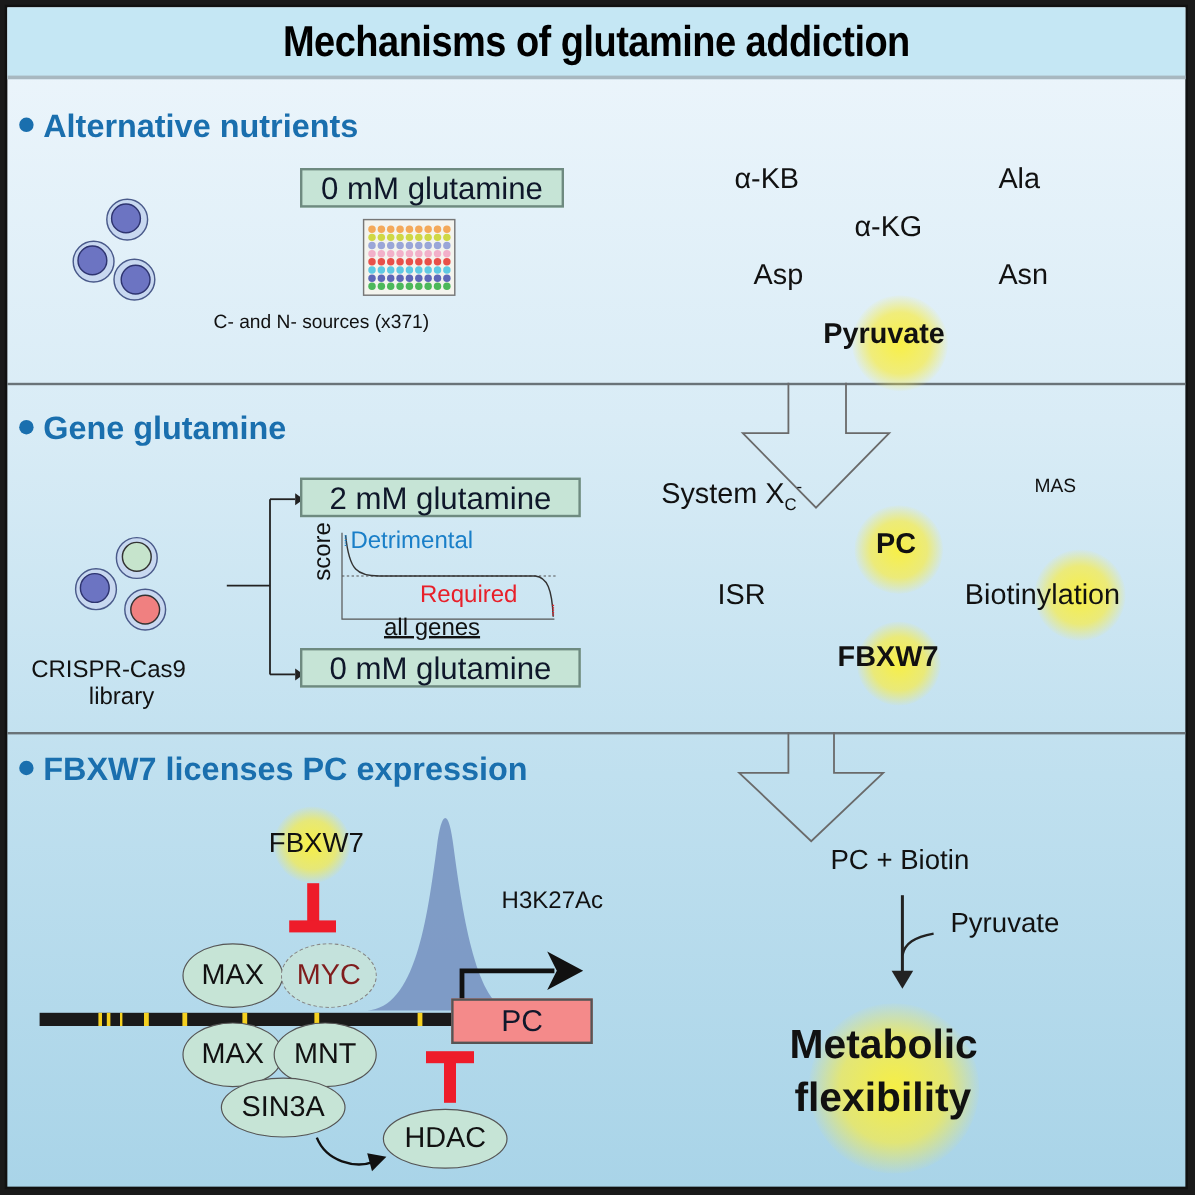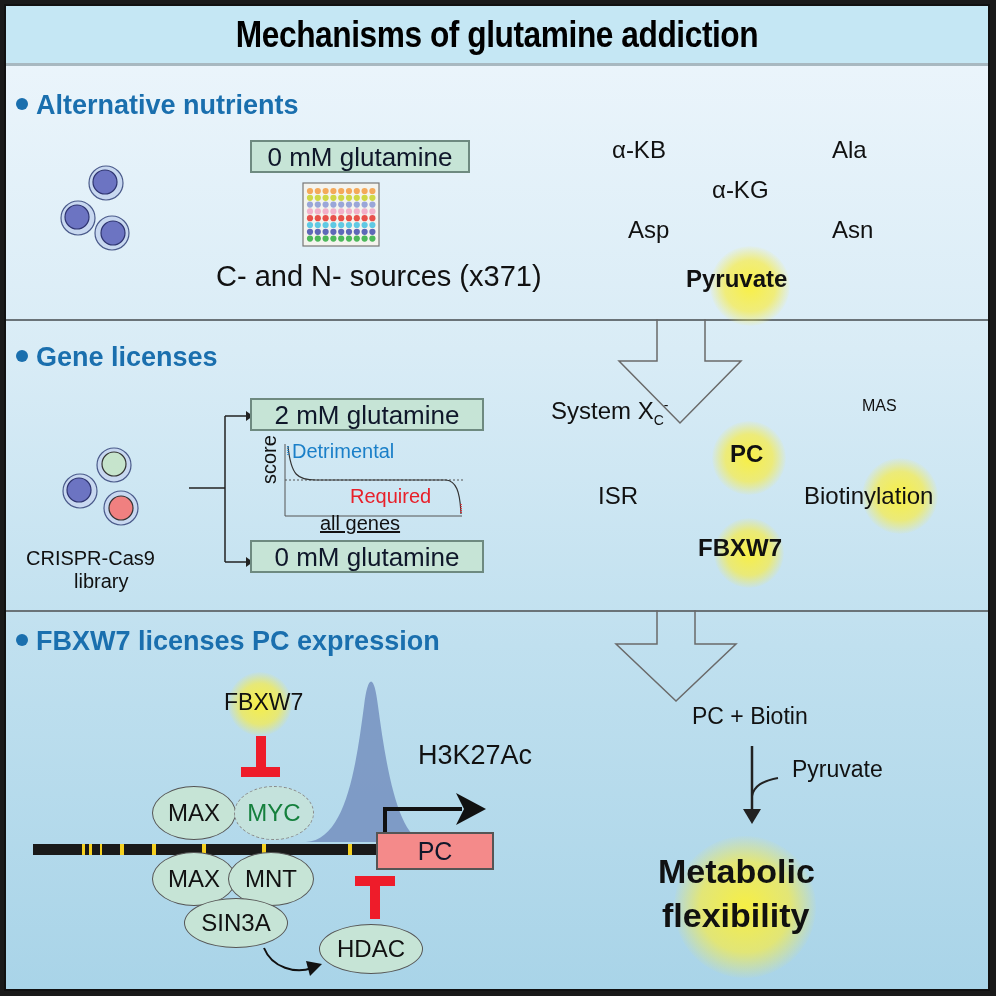--- a/index.html
+++ b/index.html
@@ -194,30 +194,30 @@
     <polygon points="737,803 755,803 746,818" fill="#222"></polygon>
     <path d="M746,790 C748,780 756,775 772,772" fill="none" stroke="#222" stroke-width="2"></path>
   </svg>
 
   <div class="sec-title" style="top:84px;">
     <span class="bullet"></span><span>Alternative nutrients</span>
   </div>
   <div class="box" style="left:244px;top:134px;width:220px;height:33px;line-height:30px;">
     <span>0 mM glutamine</span>
   </div>
-  <div class="txt" style="left:172px;top:254px;font-size:29px;margin-left:38px;">C- and N- sources (x371)</div>
+  <div class="txt" style="left:172px;top:254px;font-size:16px;">C- and N- sources (x371)</div>
   <div class="txt" style="left:606px;top:130px;font-size:24px;">α-KB</div>
   <div class="txt" style="left:826px;top:130px;font-size:24px;">Ala</div>
   <div class="txt" style="left:706px;top:170px;font-size:24px;">α-KG</div>
   <div class="txt" style="left:622px;top:210px;font-size:24px;">Asp</div>
   <div class="txt" style="left:826px;top:210px;font-size:24px;">Asn</div>
   <div class="txt" style="left:680px;top:259px;font-size:24px;font-weight:bold;">Pyruvate</div>
 
   <div class="sec-title" style="top:336px;">
-    <span class="bullet"></span><span>Gene licenses</span>
+    <span class="bullet"></span><span>Gene glutamine</span>
   </div>
   <div class="box" style="left:244px;top:392px;width:234px;height:33px;line-height:30px;">
     <span>2 mM glutamine</span>
   </div>
   <div class="box" style="left:244px;top:534px;width:234px;height:33px;line-height:30px;">
     <span>0 mM glutamine</span>
   </div>
   <div class="txt" style="left:252px;top:478px;font-size:20px;transform:rotate(-90deg);transform-origin:left top;">score</div>
   <div class="txt" style="left:314px;top:506px;font-size:20px;text-decoration:underline;">all genes</div>
   <div class="txt" style="left:286px;top:434px;font-size:20px;color:#1a7fc8;">Detrimental</div>
@@ -231,24 +231,24 @@
   <div class="txt" style="left:856px;top:391px;font-size:16px;">MAS</div>
   <div class="txt" style="left:724px;top:434px;font-size:24px;font-weight:bold;">PC</div>
   <div class="txt" style="left:592px;top:476px;font-size:24px;">ISR</div>
   <div class="txt" style="left:798px;top:476px;font-size:24px;font-weight:normal;">Biotinylation</div>
   <div class="txt" style="left:692px;top:528px;font-size:24px;font-weight:bold;">FBXW7</div>
 
   <div class="sec-title" style="top:620px;">
     <span class="bullet"></span><span>FBXW7 licenses PC expression</span>
   </div>
   <div class="txt" style="left:218px;top:683px;font-size:23px;">FBXW7</div>
-  <div class="txt" style="left:412px;top:734px;font-size:27px;">H3K27Ac</div>
+  <div class="txt" style="left:412px;top:734px;font-size:20px;">H3K27Ac</div>
 
   <div class="ell" style="left:146px;top:780px;width:84px;height:54px;line-height:52px;">MAX</div>
-  <div class="ell" style="left:228px;top:780px;width:80px;height:54px;line-height:52px;border:1.5px dashed #888;color:#15803d;background:#c4e2dc;">MYC</div>
+  <div class="ell" style="left:228px;top:780px;width:80px;height:54px;line-height:52px;border:1.5px dashed #888;color:#7f1d1d;background:#c4e2dc;">MYC</div>
   <div class="ell" style="left:146px;top:846px;width:84px;height:54px;line-height:52px;">MAX</div>
   <div class="ell" style="left:222px;top:846px;width:86px;height:54px;line-height:52px;">MNT</div>
   <div class="ell" style="left:178px;top:892px;width:104px;height:50px;line-height:48px;z-index:0;">SIN3A</div>
   <div class="ell" style="left:313px;top:918px;width:104px;height:50px;line-height:48px;">HDAC</div>
 
   <div class="box" style="left:370px;top:826px;width:118px;height:38px;line-height:34px;background:#f48a8a;border-color:#555;font-size:25px;">
     <span>PC</span>
   </div>
 
   <div class="txt" style="left:686px;top:697px;font-size:23px;">PC + Biotin</div>

